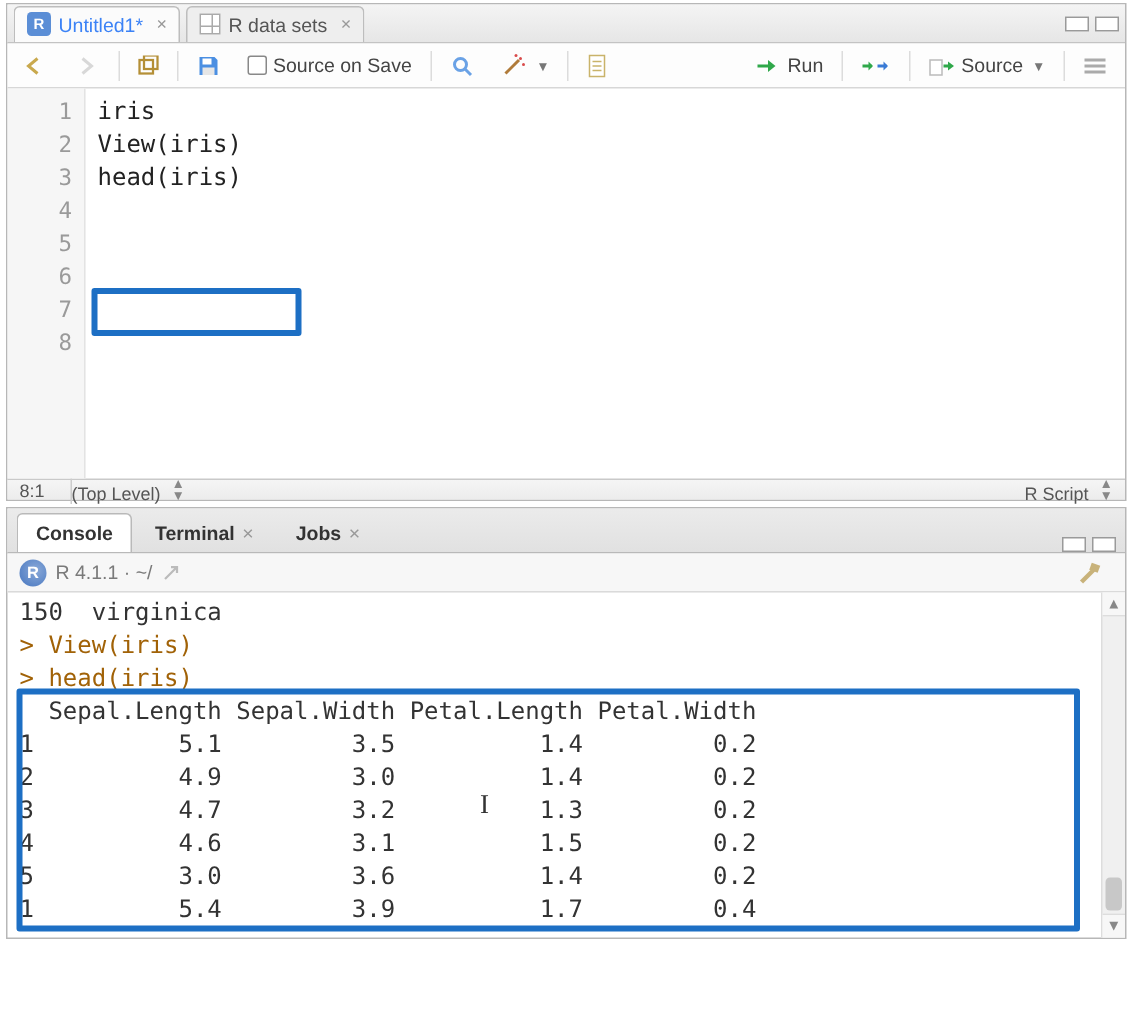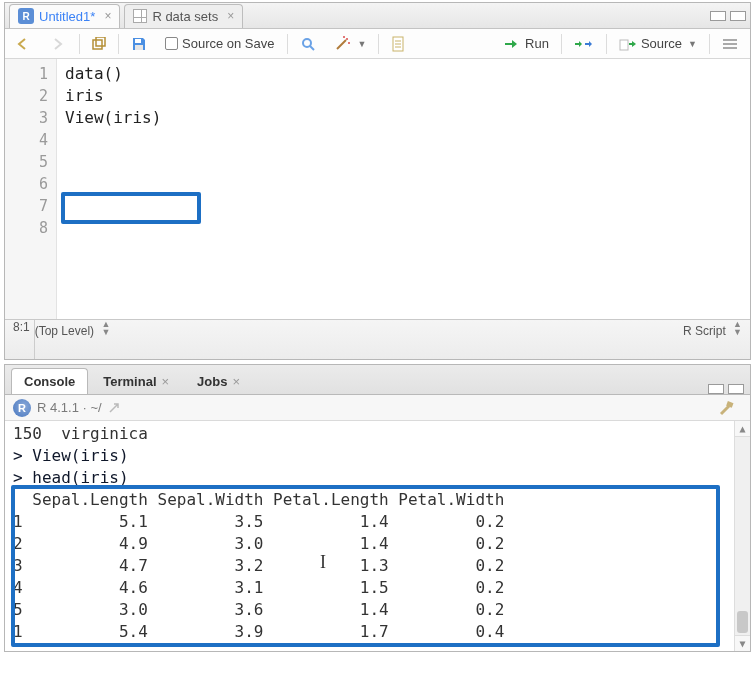--- a/index.html
+++ b/index.html
@@ -132,28 +132,28 @@
   }
   .highlight-box {
     position: absolute;
     left: 56px; top: 133px;
     width: 140px; height: 32px;
     border: 4px solid #1d6fc4;
     border-radius: 2px;
     pointer-events: none;
   }
   .statusbar {
-    display: flex; 
-    height: 40px;
+    display: flex; align-items: center;
+    height: 14px;
     border-top: 1px solid #c9c9c9;
     background: linear-gradient(#f5f5f5,#ececec);
     padding: 0 8px;
     font-size: 12px;
     color: #555;
-    gap: 4px;
+    gap: 17px;
   }
   .statusbar .scope {
     border-left: 1px solid #ccc;
   }
   .statusbar .right {
     margin-left: auto;
   }
   .sort {
     font-size: 9px; color: #888; display:inline-block; line-height:8px; margin-left:4px;
   }
@@ -210,21 +210,21 @@
   }
   .console-body {
     position: relative;
     height: 230px;
     padding: 2px 6px 2px 8px;
     font-family: "Lucida Console", Menlo, monospace;
     font-size: 16px;
     line-height: 22px;
   }
   .console-body .outnum { color: #333; }
-  .console-body .prompt { color: #0f172a; }
+  .console-body .prompt { color: #a16207; }
   .console-body pre {
     margin: 0;
     font-family: inherit;
     white-space: pre;
   }
   .highlight-box2 {
     position: absolute;
     left: 6px; top: 64px;
     right: 30px; bottom: 4px;
     border: 4px solid #1d6fc4;
@@ -401,26 +401,26 @@
       <div>1</div>
       <div>2</div>
       <div>3</div>
       <div>4</div>
       <div>5</div>
       <div>6</div>
       <div>7</div>
       <div>8</div>
     </div>
     <div class="code">
-      <div>data()</div>
       <div></div>
       <div>iris</div>
       <div></div>
       <div>View(iris)</div>
       <div></div>
+      <div>head(iris)</div>
       <div></div>
     </div>
     <div class="highlight-box"></div>
   </div>
 
   <div class="statusbar">
     <span>8:1</span>
     <span class="scope">
       <span>(Top Level)</span>
       <span class="sort">▲<br>▼</span>

